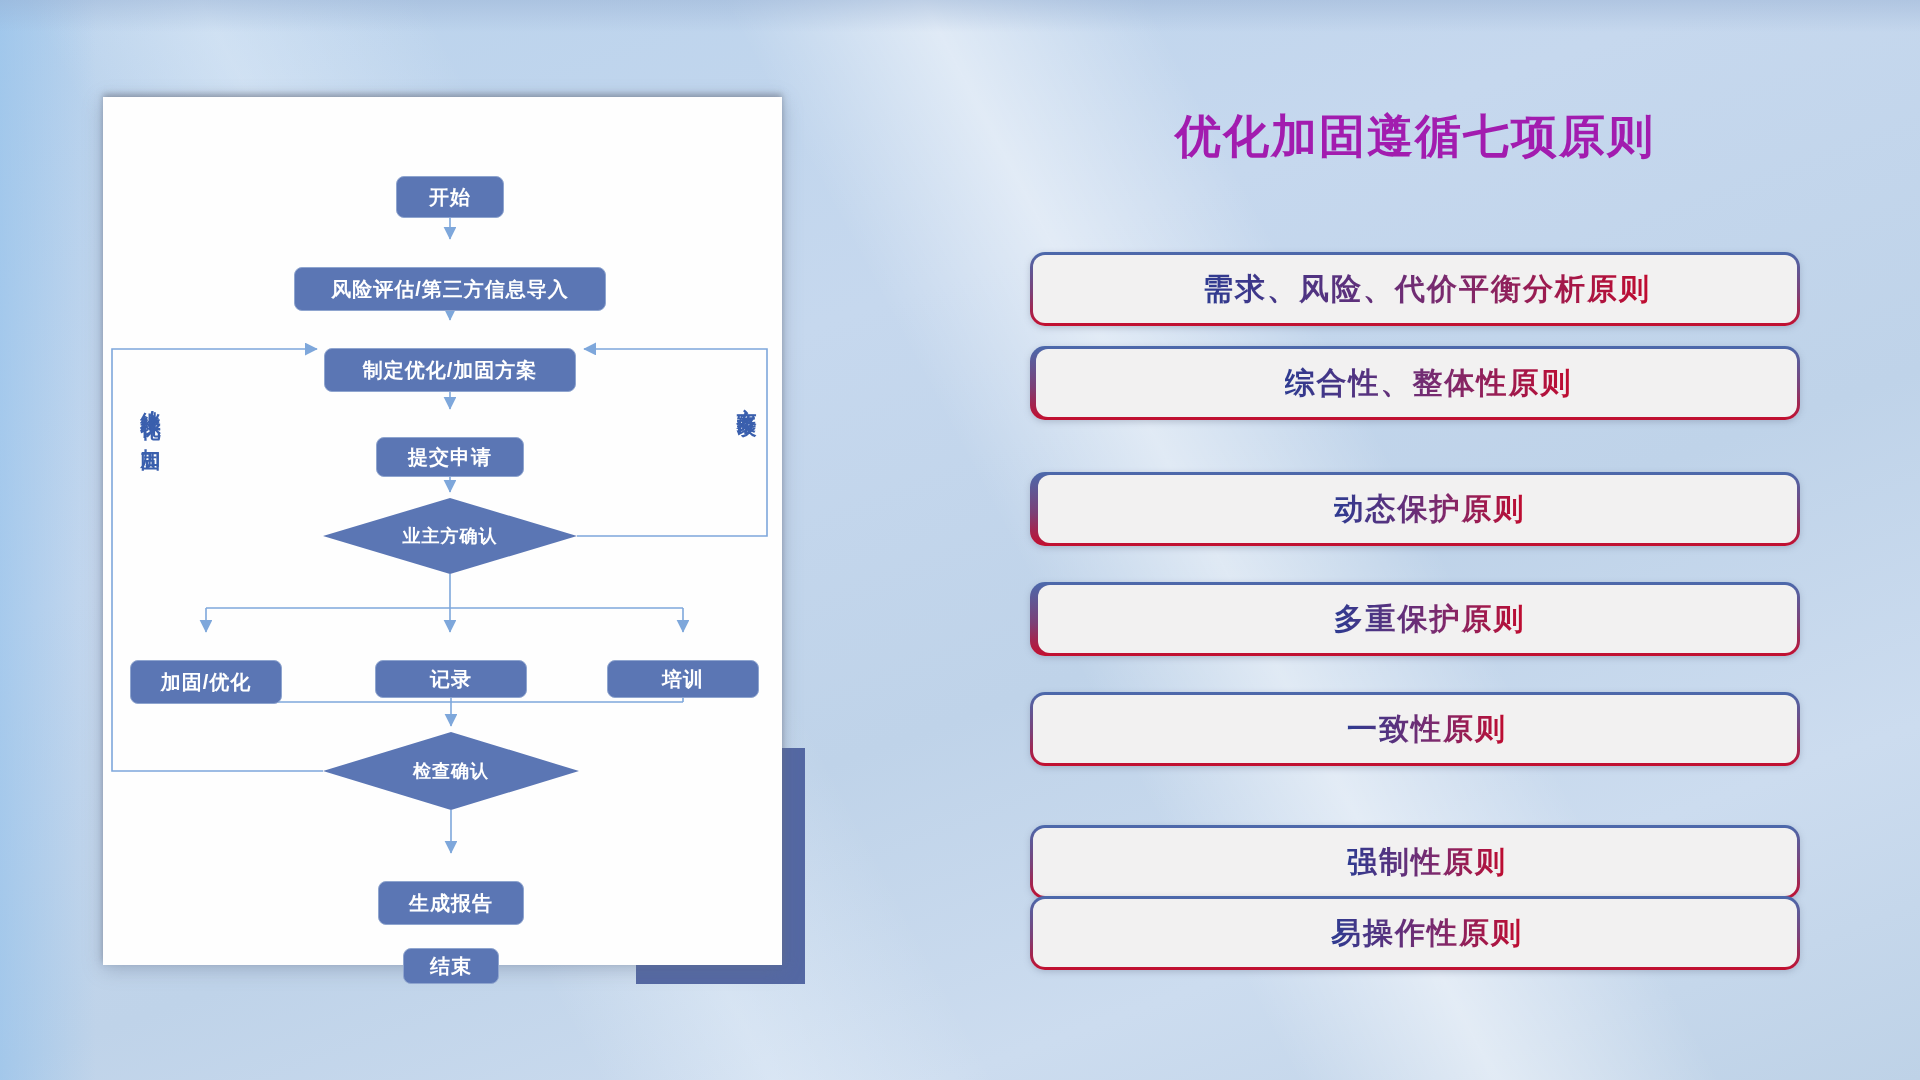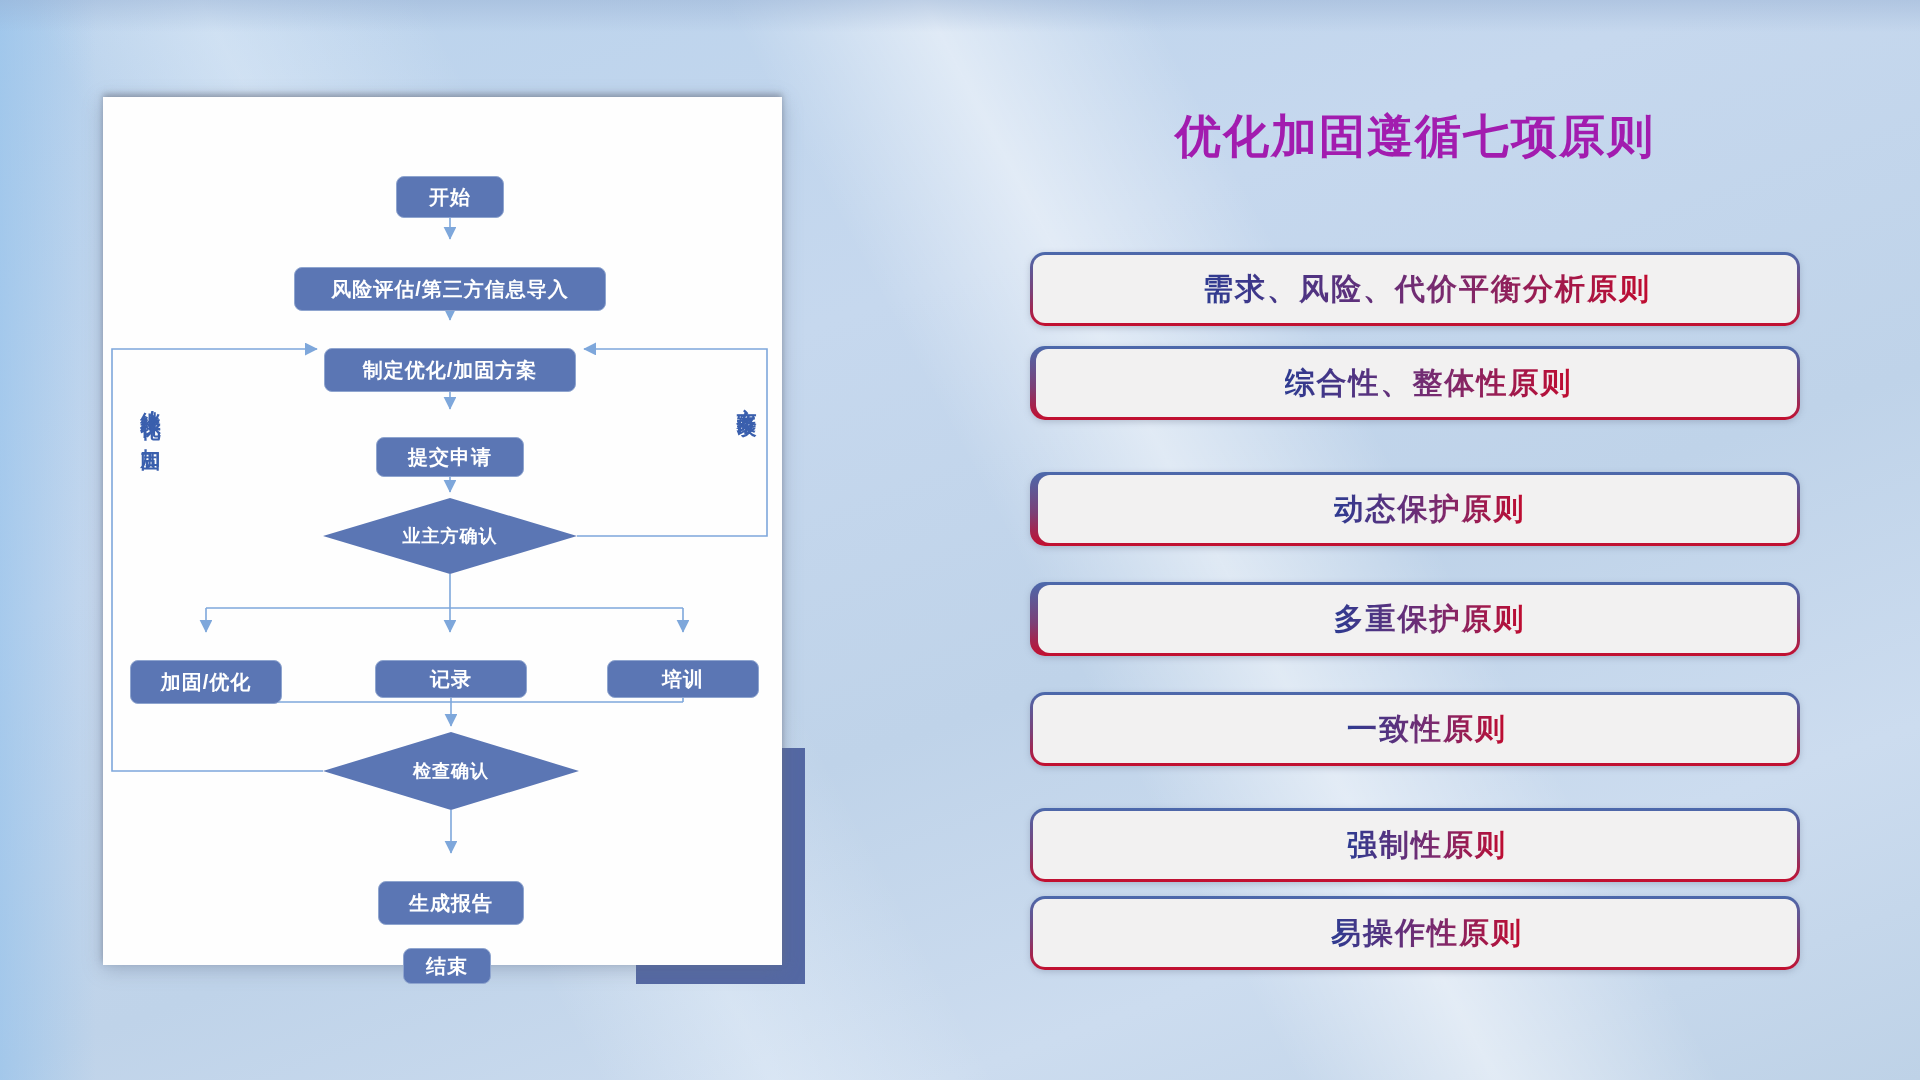--- a/index.html
+++ b/index.html
@@ -120,21 +120,21 @@
 <div class="fnode" style="left:130px;top:638px;width:152px;height:44px;">加固/优化</div>
 
 <div class="fnode" style="left:375px;top:638px;width:152px;height:38px;">记录</div>
 
 <div class="fnode" style="left:607px;top:638px;width:152px;height:38px;">培训</div>
 
 <div class="fdiamond" style="left:323px;top:732px;width:256px;height:78px;">检查确认</div>
 
 <div class="fnode" style="left:378px;top:859px;width:146px;height:44px;">生成报告</div>
 
-<div class="fnode" style="left:403px;top:926px;width:88px;height:36px;">结束</div>
+<div class="fnode" style="left:403px;top:926px;width:96px;height:36px;">结束</div>
 
 <div class="loop-label" style="left:138px;top:396px;">继续优化/加固</div>
 
 <div class="loop-label" style="left:734px;top:392px;">方案修改</div>
 
 <div class="page-title">优化加固遵循七项原则</div>
 
 <div class="p-box" style="top:252px;">
   <div class="p-box-inner">
       <span class="p-label">需求、风险、代价平衡分析原则</span>
@@ -153,21 +153,21 @@
 <div class="p-box" style="top:582px;padding-left:8px;">
   <div class="p-box-inner">
       <span class="p-label">多重保护原则</span>
     </div>
 </div>
 <div class="p-box" style="top:692px;">
   <div class="p-box-inner">
       <span class="p-label">一致性原则</span>
     </div>
 </div>
-<div class="p-box" style="top:808px;font-family:Liberation Mono, monospace;">
+<div class="p-box" style="top:825px;font-family:Liberation Mono, monospace;">
   <div class="p-box-inner">
       <span class="p-label">强制性原则</span>
     </div>
 </div>
 <div class="p-box" style="top:896px;">
   <div class="p-box-inner">
       <span class="p-label">易操作性原则</span>
     </div>
 </div>
 

